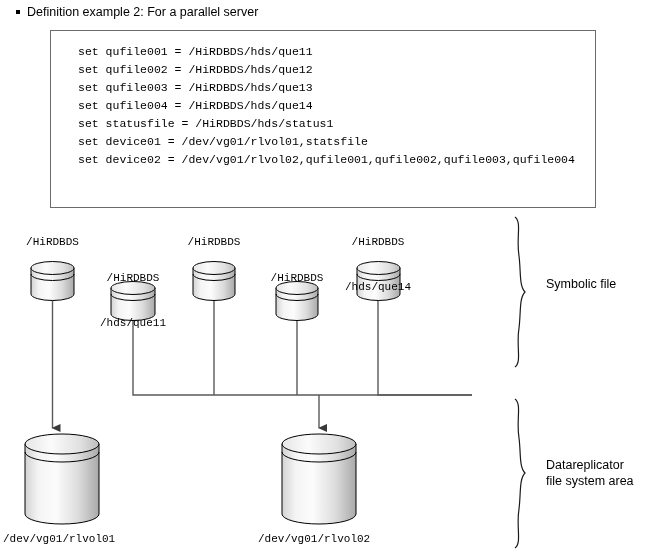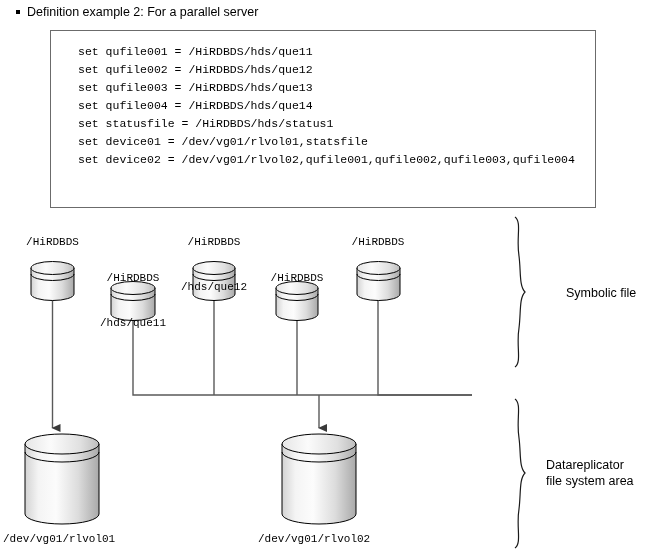--- a/index.html
+++ b/index.html
@@ -205,29 +205,29 @@
   <div>/HiRDBDS</div>
 </div>
 
 <div class="cyl-label" style="left:83px; top:241px; width:100px;">
   <div>/HiRDBDS</div>
   <div>/hds/que11</div>
 </div>
 
 <div class="cyl-label" style="left:164px; top:205px; width:100px;">
   <div>/HiRDBDS</div>
-  <div>/hds/que12</div>
 </div>
 
 <div class="cyl-label" style="left:247px; top:241px; width:100px;">
   <div>/HiRDBDS</div>
 </div>
 
 <div class="cyl-label" style="left:328px; top:205px; width:100px;">
   <div>/HiRDBDS</div>
+  <div>/hds/que14</div>
 </div>
 
 <div class="flat-label" style="left:3px; top:532px;">/dev/vg01/rlvol01</div>
 <div class="flat-label" style="left:258px; top:532px;">/dev/vg01/rlvol02</div>
 
-<div class="group-label" style="left:546px; top:285px;margin-left:20px;">Symbolic file</div>
+<div class="group-label" style="left:546px; top:276px;">Symbolic file</div>
 <div class="group-label" style="left:546px; top:457px;">Datareplicator
 file system area</div>
 
 </body></html>

